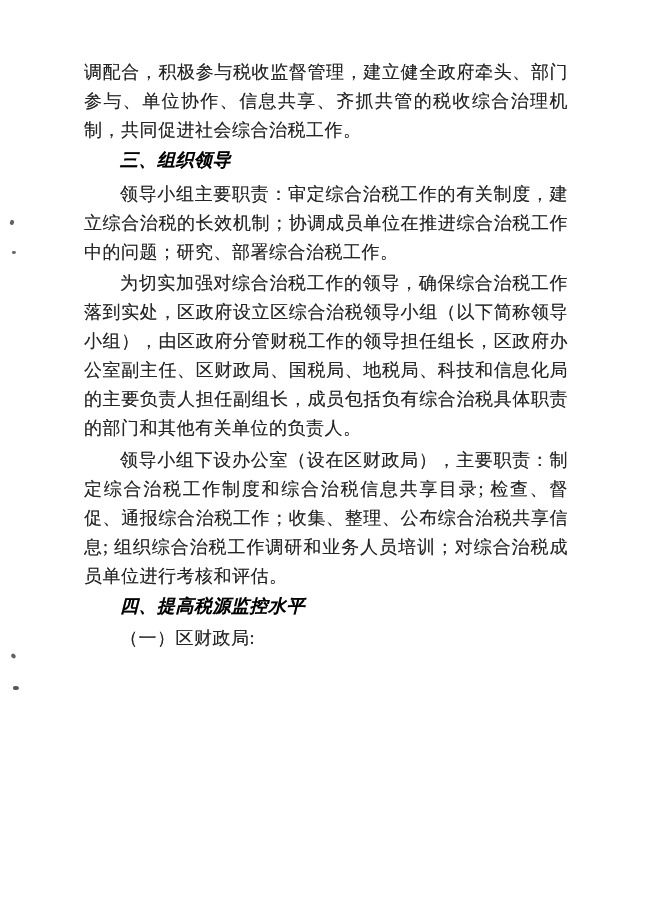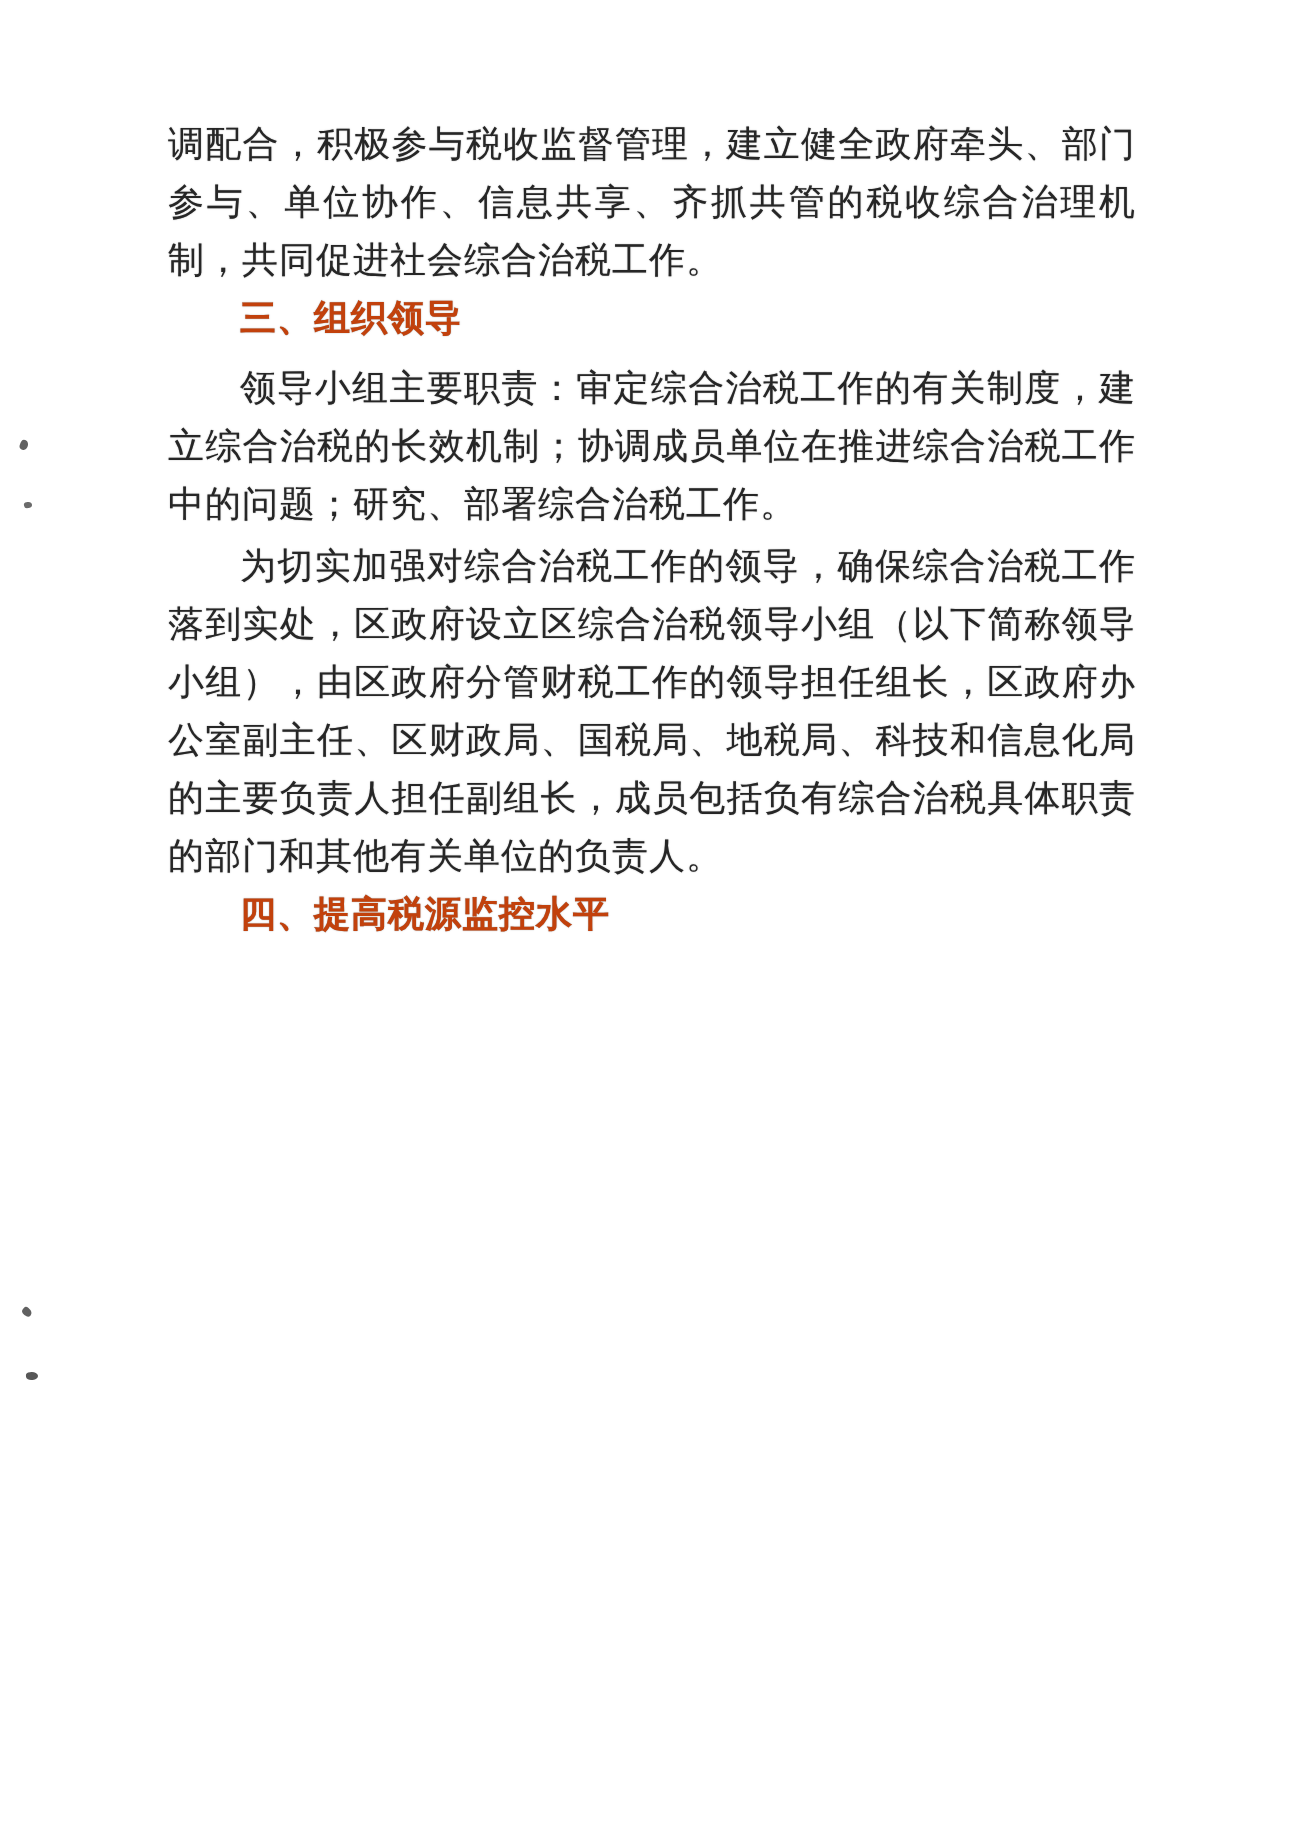--- a/index.html
+++ b/index.html
@@ -36,21 +36,22 @@
   .mt4 { margin-top: 4px !important; }
   .mt6 { margin-top: 6px !important; }
   .heading {
     margin: 0;
     font-family: "DejaVu Sans", "Liberation Sans", sans-serif;
     font-weight: 700;
     font-size: 19px;
     line-height: 29px;
     text-indent: 2em;
     letter-spacing: 1px;
-    color: #c2410c;
+    color: #000000;
+    font-style: italic;
   }
   .heading-3 { margin-top: 12px; }
   .heading-4 { margin-top: 7px; }
   .para-after-heading { margin-top: 2px !important; }
   .page-number {
     position: absolute;
     top: 828px;
     left: 490px;
     font-size: 16px;
     letter-spacing: 2px;
@@ -76,23 +77,25 @@
 
     <p>调配合，积极参与税收监督管理，建立健全政府牵头、部门参与、单位协作、信息共享、齐抓共管的税收综合治理机制，共同促进社会综合治税工作。</p>
 
 
     <p class="heading heading-3">三、组织领导</p>
 
     <p class="indent mt6">领导小组主要职责：审定综合治税工作的有关制度，建立综合治税的长效机制；协调成员单位在推进综合治税工作中的问题；研究、部署综合治税工作。</p>
 
     <p class="indent para-after-heading">为切实加强对综合治税工作的领导，确保综合治税工作落到实处，区政府设立区综合治税领导小组（以下简称领导小组），由区政府分管财税工作的领导担任组长，区政府办公室副主任、区财政局、国税局、地税局、科技和信息化局的主要负责人担任副组长，成员包括负有综合治税具体职责的部门和其他有关单位的负责人。</p>
 
+    <p class="indent mt3">领导小组下设办公室（设在区财政局），主要职责：制定综合治税工作制度和综合治税信息共享目录; 检查、督促、通报综合治税工作；收集、整理、公布综合治税共享信息; 组织综合治税工作调研和业务人员培训；对综合治税成员单位进行考核和评估。</p>
 
     <p class="heading heading-4">四、提高税源监控水平</p>
 
+    <p class="indent mt4">（一）区财政局:</p>
 
   </div>
 
   <div class="page-number">— 3 —</div>
 
   <div class="speck speck-1"></div>
   <div class="speck speck-2"></div>
   <div class="speck speck-3"></div>
   <div class="speck speck-4"></div>
 

